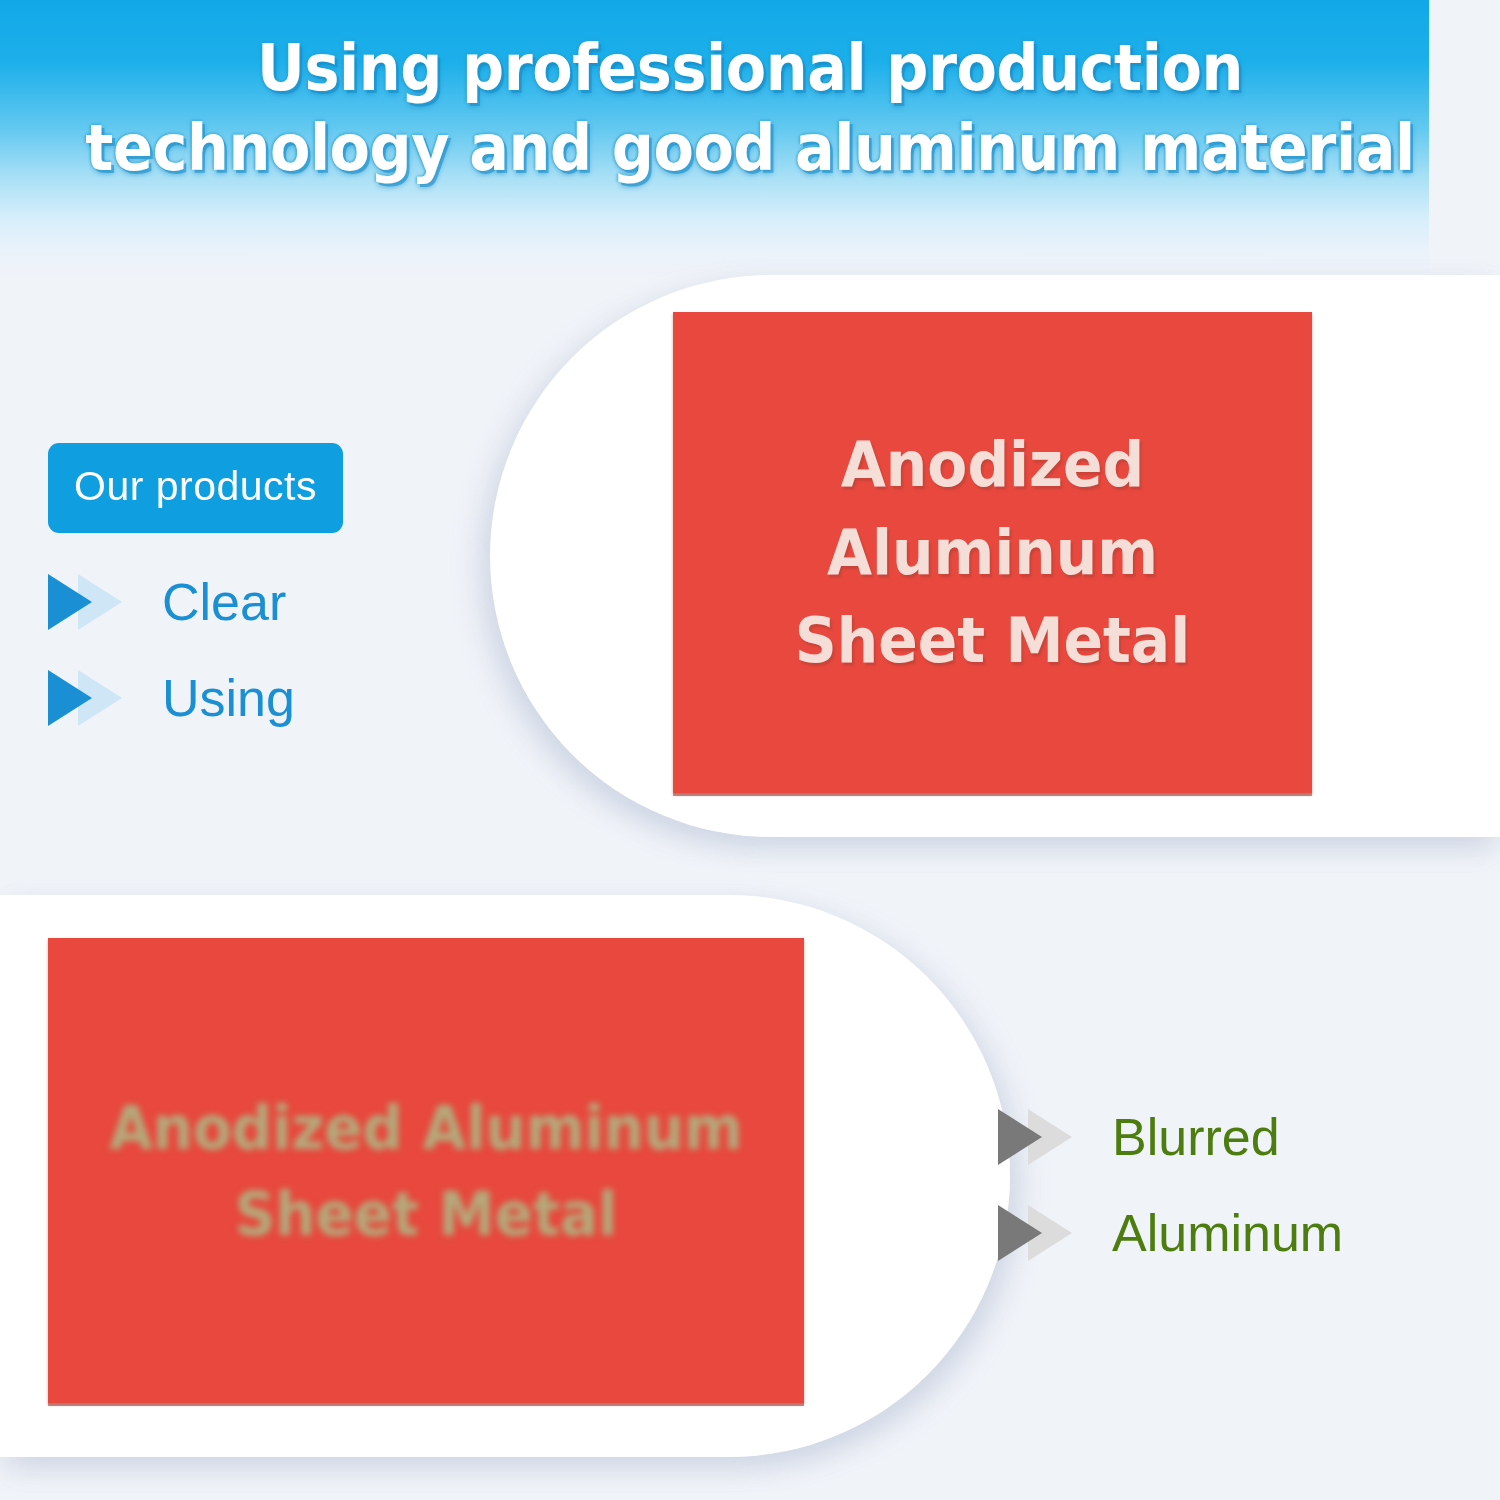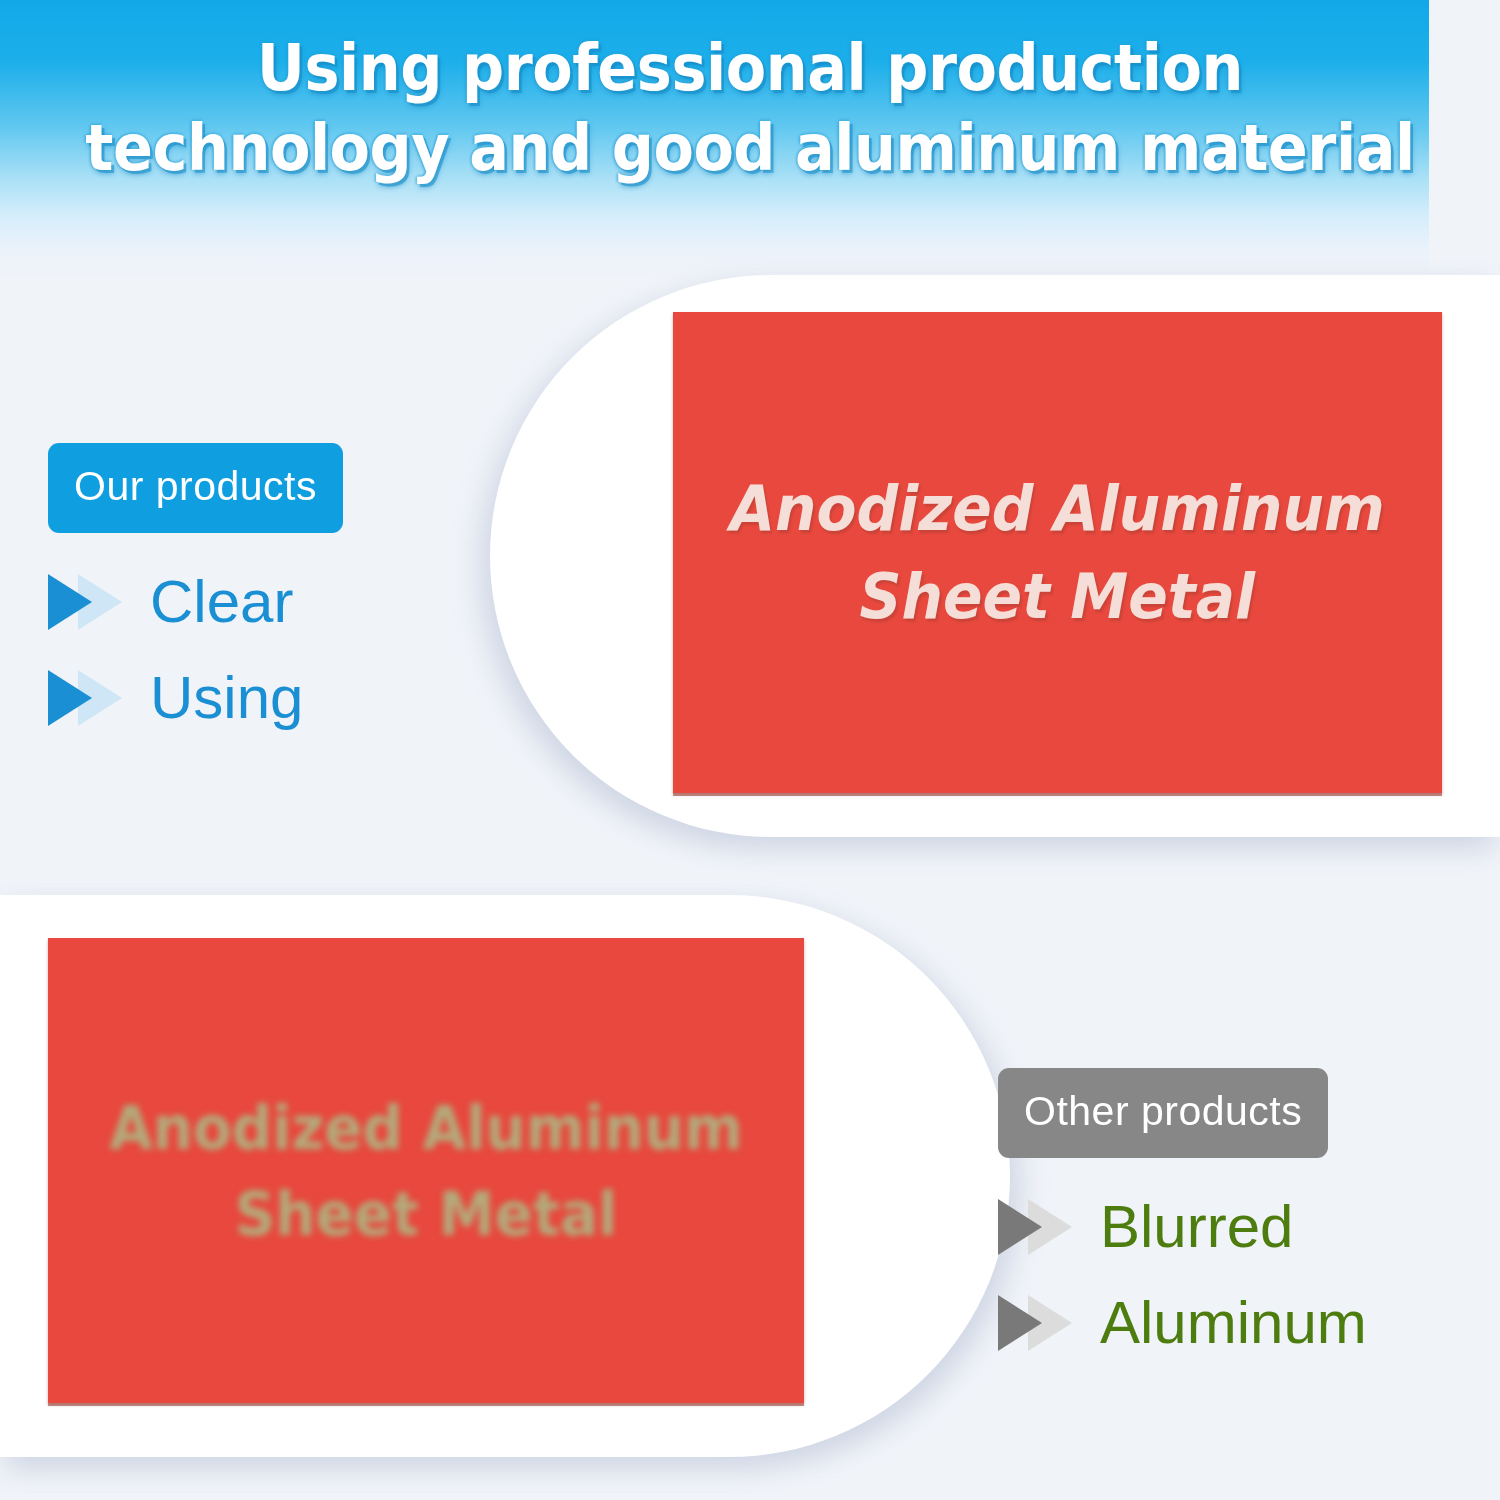--- a/index.html
+++ b/index.html
@@ -88,23 +88,22 @@
   .sheet::after {
     content: "";
     position: absolute;
     left: 0; right: 0; bottom: -3px;
     height: 3px;
     background: rgba(150,55,45,0.55);
   }
   .sheet-top {
     left: 673px;
     top: 312px;
-    width: 769px;
+    width: 639px;
     height: 481px;
-    font-style: italic;
   }
   .sheet-bottom {
     left: 48px;
     top: 938px;
     width: 756px;
     height: 465px;
   }
   .sheet-caption {
     font-family: "DejaVu Sans", sans-serif;
     font-weight: bold;
@@ -176,23 +175,23 @@
   }
   .arrow-icon .tri-front {
     left: 0px; top: 0;
   }
   .arrows-blue .tri-back  { border-left: 44px solid #cfe6f7; }
   .arrows-blue .tri-front { border-left: 44px solid #1b8fd4; }
   .arrows-grey .tri-back  { border-left: 44px solid #dcdcdc; }
   .arrows-grey .tri-front { border-left: 44px solid #797979; }
 
   .feature-label {
-    font-size: 60px;
+    font-size: 52px;
     line-height: 56px;
-    margin-left: 20px;
+    margin-left: 32px;
     white-space: nowrap;
   }
   .label-blue { color: #1b8fd4; }
   .label-grey { color: #4d7c0f; }
 </style>
 </head>
 <body>
 
 <div class="header">
   <div class="header-title">Using professional production
@@ -228,21 +227,20 @@
 </div>
 
 <div class="panel panel-bottom"></div>
 
 <div class="sheet sheet-bottom">
   <div class="sheet-caption caption-blurred">Anodized Aluminum
 Sheet Metal</div>
 </div>
 
 <div class="product-block block-other">
-  <div class="badge badge-grey">Other products</div>
 
   <ul class="feature-list">
     <li class="feature-item">
       <span class="arrow-icon arrows-grey">
         <span class="tri tri-back"></span>
         <span class="tri tri-front"></span>
       </span>
       <span class="feature-label label-grey">Blurred</span>
     </li>
     <li class="feature-item">

